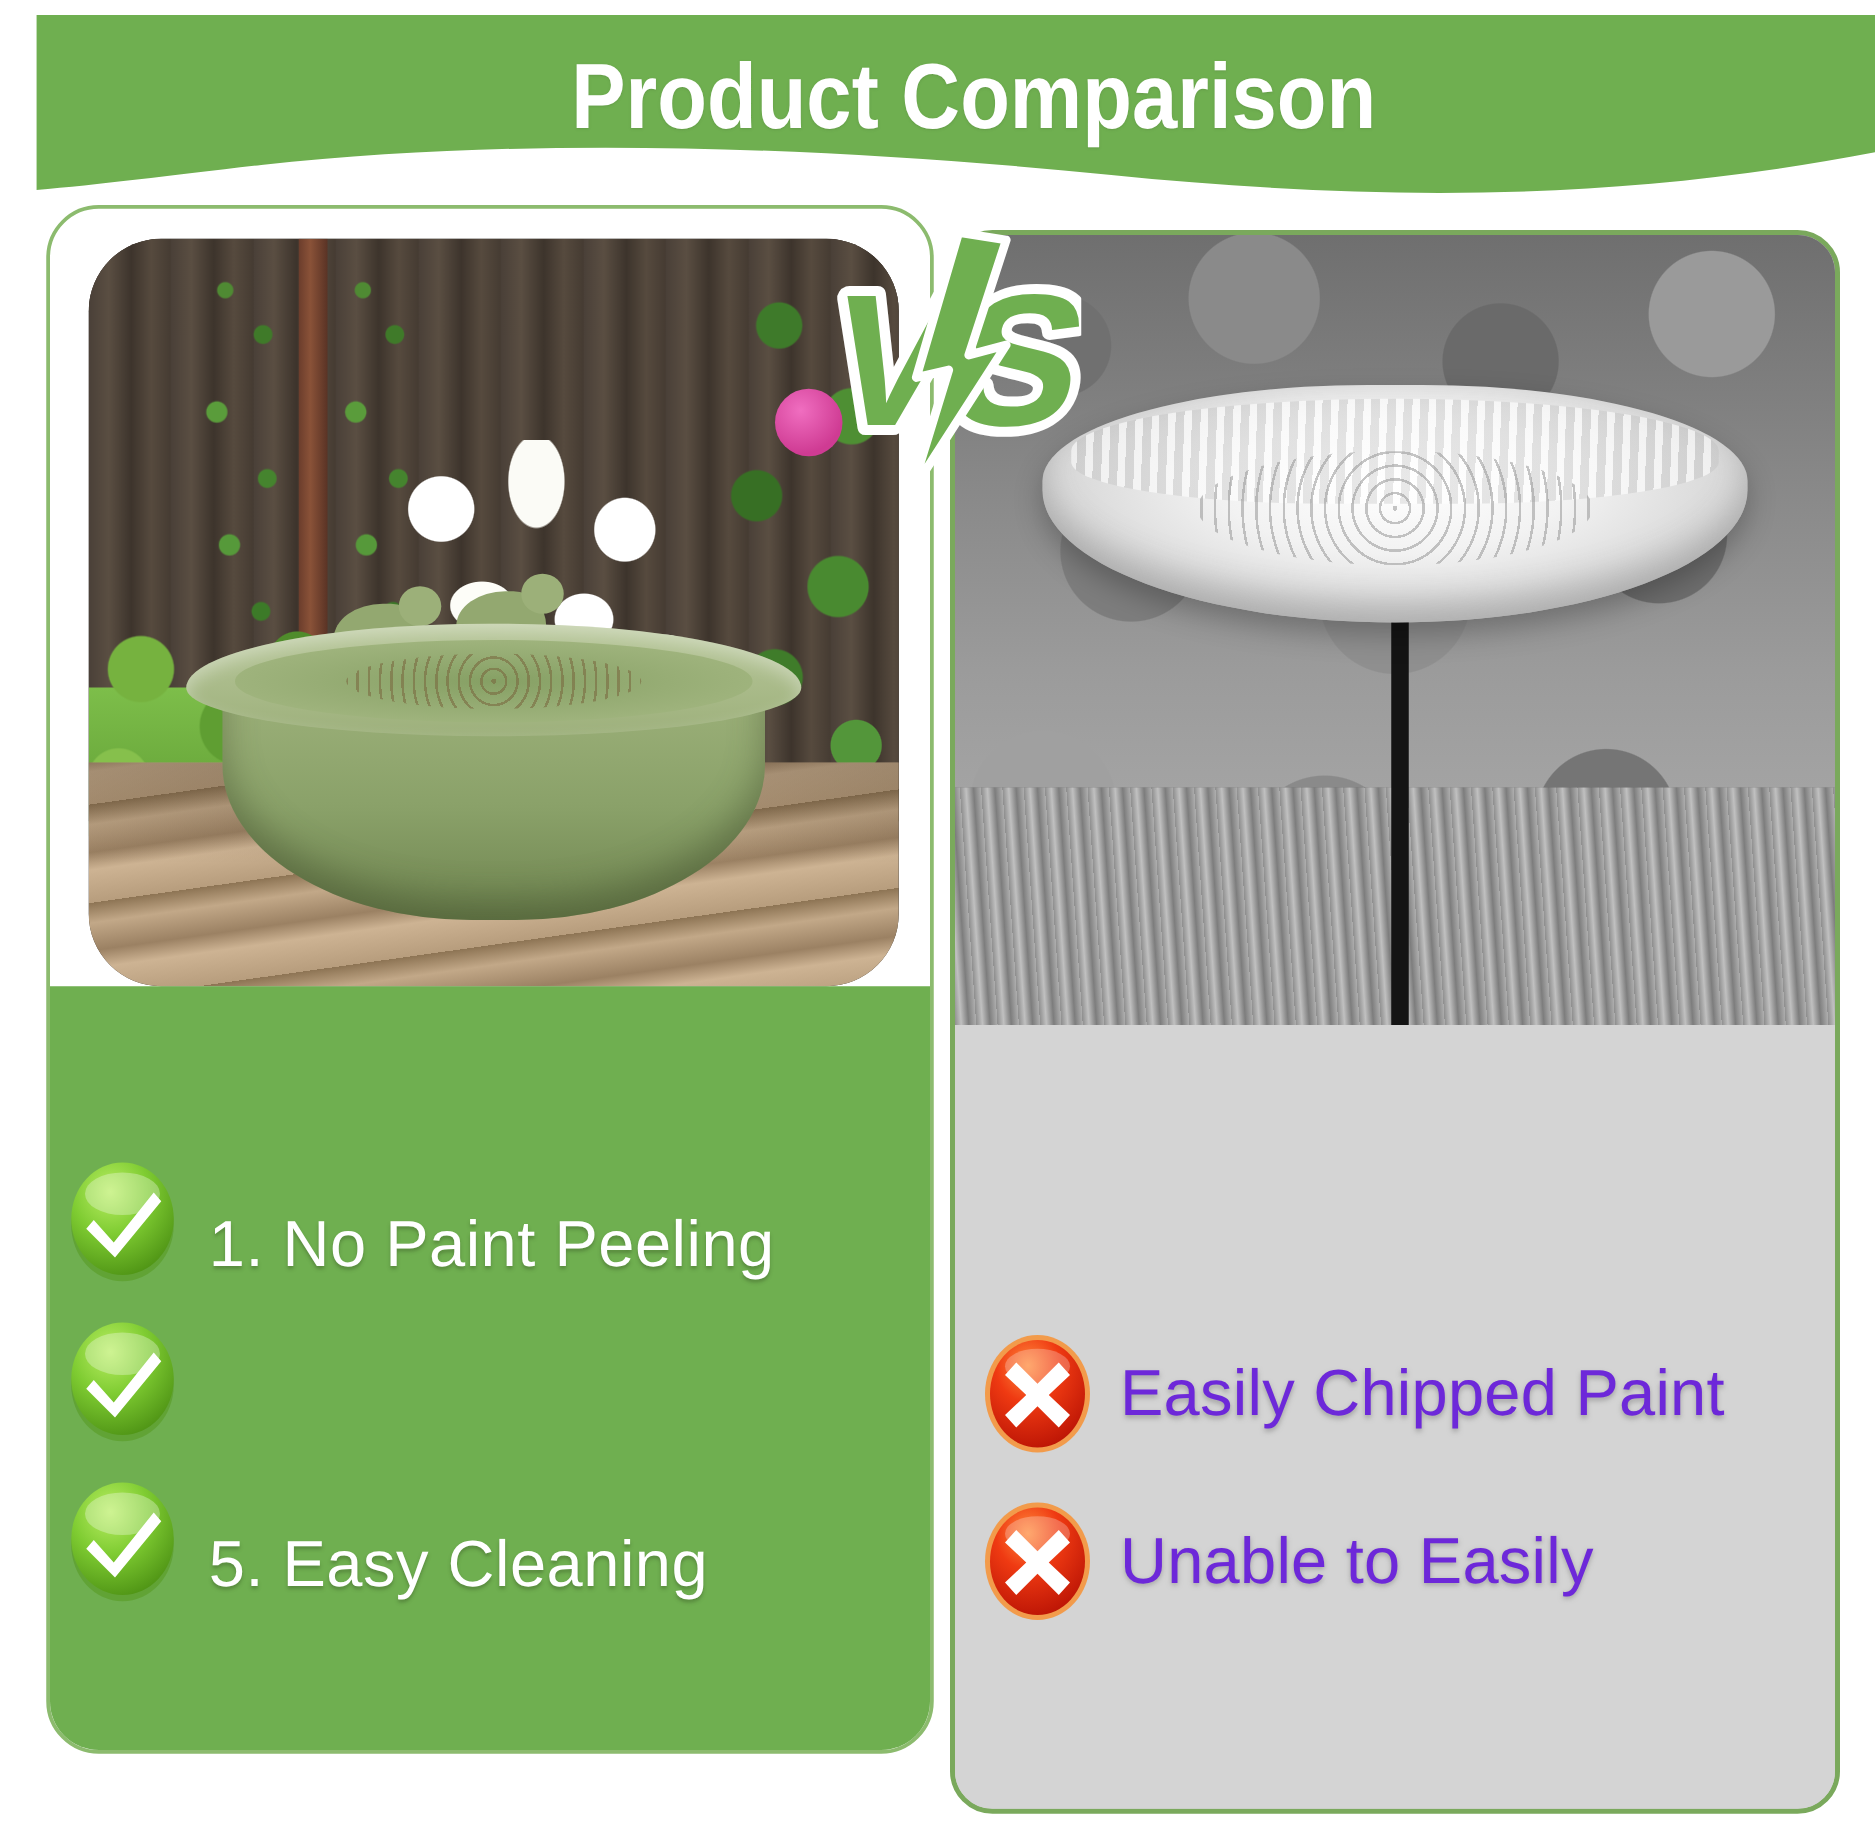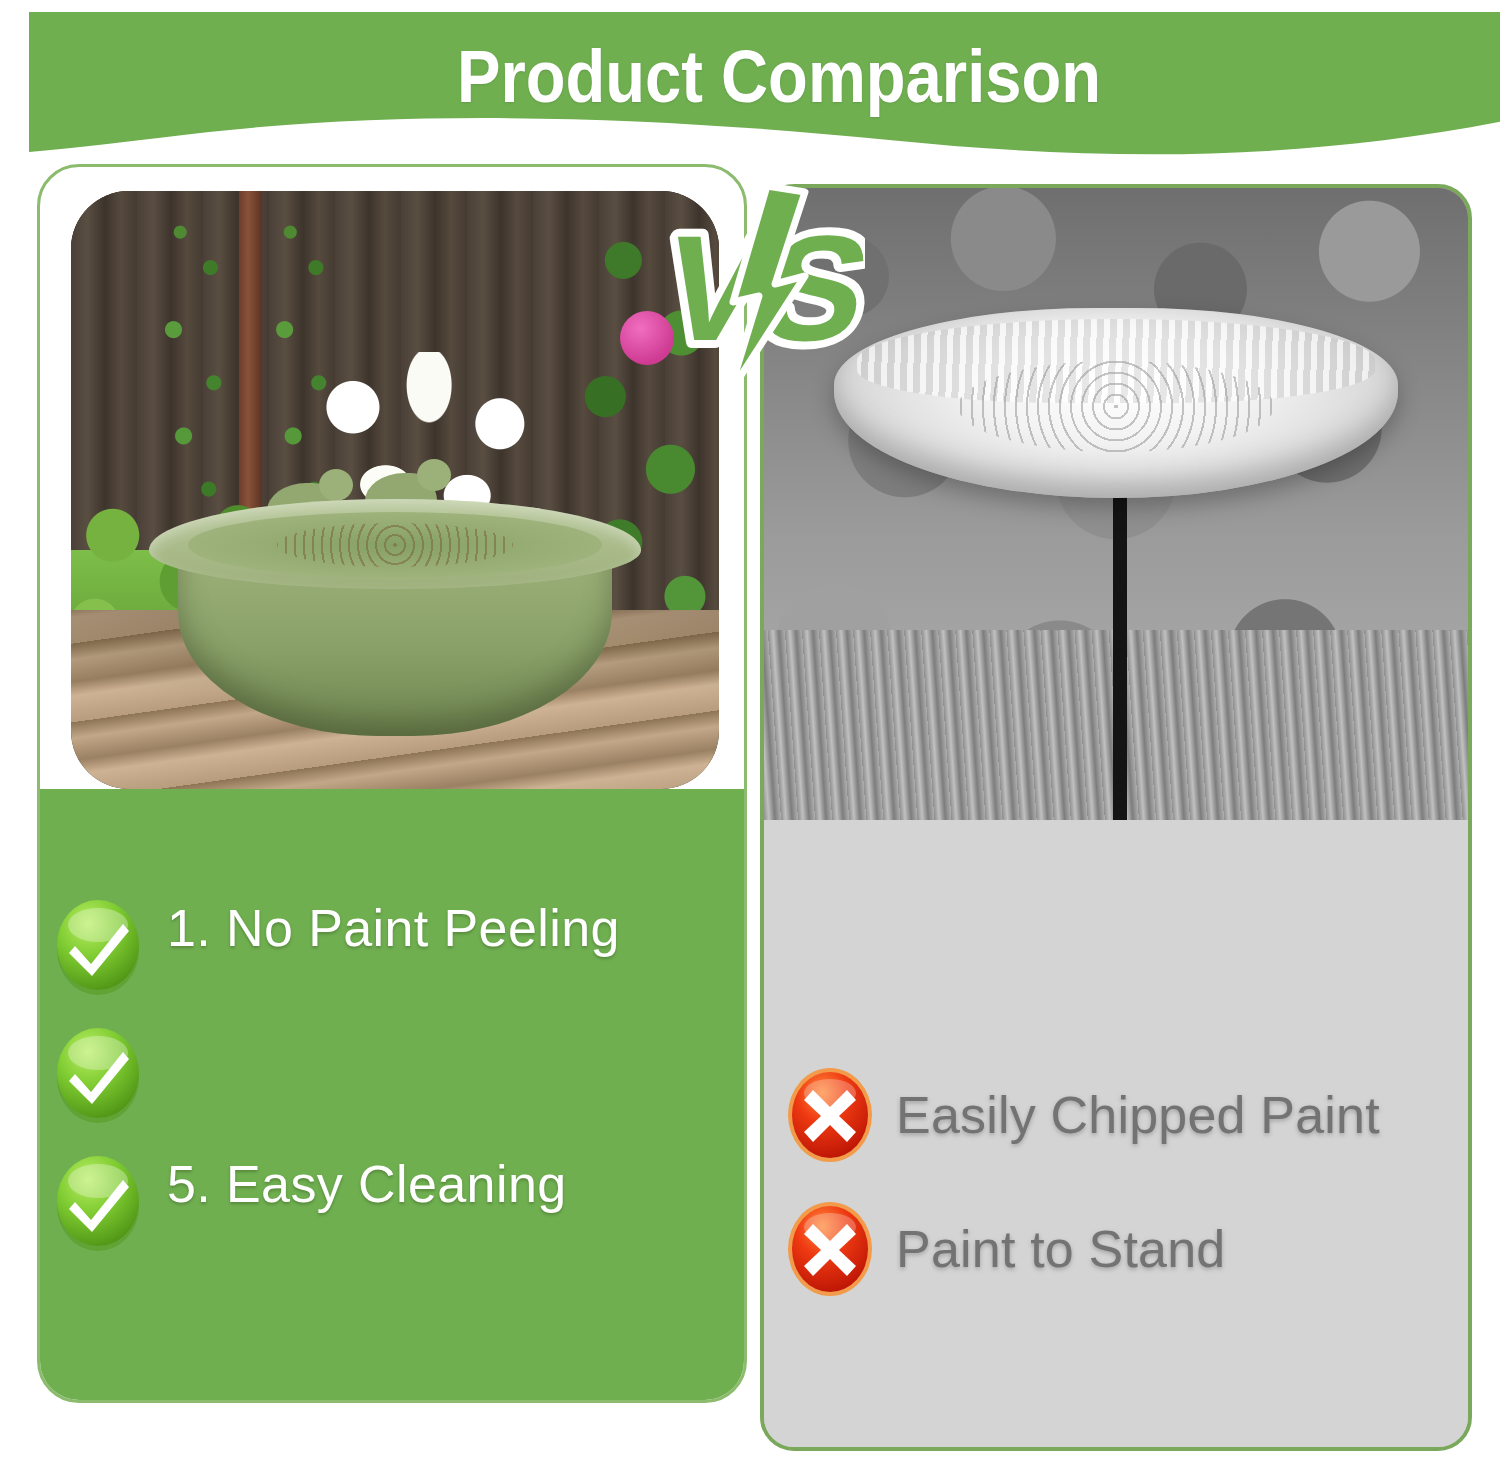--- a/index.html
+++ b/index.html
@@ -141,32 +141,32 @@
   .glass-rings{position:absolute;left:22%;top:28%;width:56%;height:48%;border-radius:50%;
     background:repeating-radial-gradient(circle at 50% 50%,rgba(150,150,150,.55) 0 2px,rgba(255,255,255,0) 2px 11px);}
   .glass-ridges{position:absolute;left:4%;top:6%;width:92%;height:44%;border-radius:50% 50% 40% 40%;
     background:repeating-linear-gradient(92deg,rgba(255,255,255,.85) 0 6px,rgba(185,185,185,.45) 6px 13px);
     opacity:.7;}
 
   .right-gray-panel{position:absolute;left:0;top:632px;width:704px;height:627px;background:#d4d4d4;}
 
   
   .pro-list{position:absolute;left:55px;top:898px;width:680px;}
-  .pro-item{display:flex;align-items:flex-start;height:128px;}
+  .pro-item{display:flex;align-items:flex-end;height:128px;}
   .badge{width:86px;height:98px;flex:0 0 86px;position:relative;margin-right:26px;}
   .pro-text{
     color:#ffffff;font-size:52px;font-weight:normal;white-space:nowrap;
     font-family:"Liberation Sans Narrow","Liberation Sans",sans-serif;
     letter-spacing:.4px;text-shadow:0 2px 3px rgba(60,90,40,.45);
   }
   .con-list{position:absolute;left:786px;top:1048px;width:700px;}
   .con-item{display:flex;align-items:center;height:134px;}
   .con-badge{width:88px;height:100px;flex:0 0 88px;position:relative;margin-right:22px;}
   .con-text{
-    color:#737373;font-size:52px;font-weight:normal;white-space:nowrap;
+    color:#6d28d9;font-size:52px;font-weight:normal;white-space:nowrap;
     font-family:"Liberation Sans Narrow","Liberation Sans",sans-serif;
     letter-spacing:.2px;text-shadow:0 2px 4px rgba(120,120,120,.55);
   }
 </style>
 </head>
 <body>
 
 <div class="stage">
 
   <div class="header">
@@ -287,21 +287,21 @@
 
     <div class="con-item">
       <div class="con-badge">
         <svg width="88" height="100" viewBox="0 0 88 100">
           <ellipse cx="44" cy="50" rx="42" ry="47" fill="#f79032" opacity=".85"></ellipse>
           <ellipse cx="44" cy="50" rx="38" ry="43" fill="url(#gx)"></ellipse>
           <ellipse cx="44" cy="28" rx="26" ry="14" fill="#ffffff" opacity=".26"></ellipse>
           <path d="M27,25 L44,42 L61,25 L70,35 L53,51 L70,67 L61,77 L44,60 L27,77 L18,67 L35,51 L18,35 Z" fill="#ffffff"></path>
         </svg>
       </div>
-      <div class="con-text">Paint to Stand</div>
+      <div class="con-text">Unable to Easily</div>
     </div>
   </div>
 
   <div class="vs">
     <svg width="210" height="220" viewBox="0 0 210 220">
       <g transform="skewX(-12)">
         <text id="vs-outline" x="34" y="160" font-family="Liberation Sans, sans-serif" font-size="150" font-weight="bold" fill="none" stroke="#ffffff" stroke-width="16" stroke-linejoin="round">VS</text>
         <text id="vs-fill" x="34" y="160" font-family="Liberation Sans, sans-serif" font-size="150" font-weight="bold" fill="#6faf50">VS</text>
       </g>
       <path d="M112,6 L78,122 L104,116 L74,214 L150,96 L120,104 L150,12 Z" fill="#6faf50" stroke="#ffffff" stroke-width="7" stroke-linejoin="round"></path>

